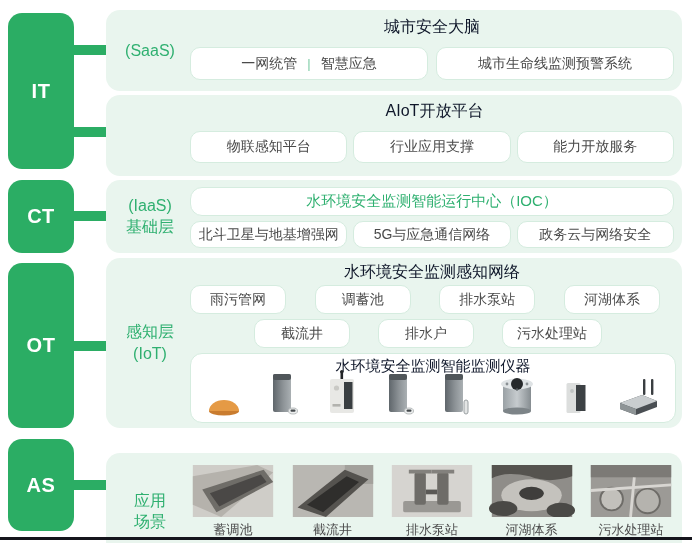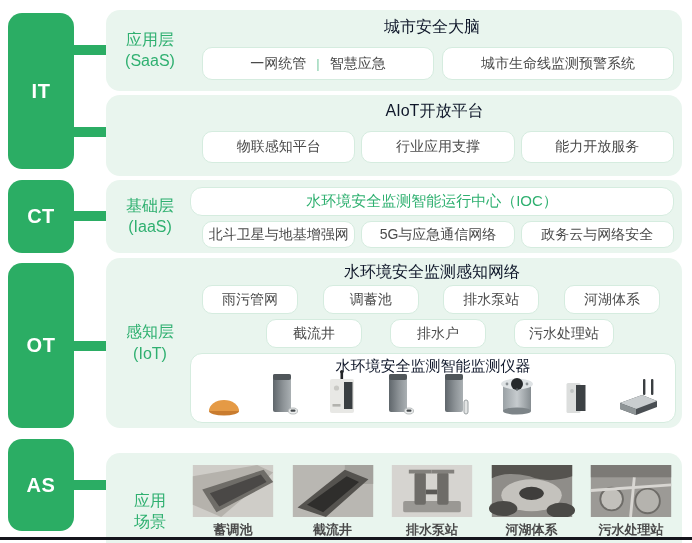--- a/index.html
+++ b/index.html
@@ -12,38 +12,38 @@
             color:#ffffff; font-weight:bold; font-size:20px; letter-spacing:.5px;
             display:flex; align-items:center; justify-content:center; }
   .connector { position:absolute; left:70px; width:38px; height:10px; background:#2bad64; }
 
   
   .panel { position:absolute; left:106px; width:576px; background:#e9f5ee; border-radius:14px; }
   .layer-label { position:absolute; left:6px; width:76px; top:50%; transform:translateY(-50%);
                  text-align:center; color:#2fb070; font-size:16px; line-height:1.35; }
   .row-title { position:absolute; text-align:center; color:#0f172a; font-size:16px; }
 
-  .btn-row { position:absolute; display:flex;margin-left:12px; }
+  .btn-row { position:absolute; display:flex; }
   .btn { background:#ffffff; border:1px solid #d5ecdf; border-radius:10px; color:#4a4a4a;
          font-size:14px; display:flex; align-items:center; justify-content:center;
          white-space:nowrap; }
   .btn.grow { flex:1; }
   .chip-divider { color:#7fcda6; margin:0 10px; font-size:13px; }
 
   .title-box { position:absolute; background:#ffffff; border:1px solid #d5ecdf; border-radius:12px;
                color:#2fb070; font-size:15px; display:flex; align-items:center; justify-content:center; }
 
   .inner-box { position:absolute; background:#ffffff; border:1px solid #d5ecdf; border-radius:12px;padding-left:43px; }
   .devices { position:absolute; left:16px; right:16px; bottom:6px; height:48px;
              display:flex; align-items:flex-end; justify-content:space-between; }
 
   .figures { position:absolute; left:84px; right:8px; top:12px; display:flex; justify-content:space-between; }
   .figure { width:86px; text-align:center; }
   .figure svg { display:block; width:86px; height:52px; border-radius:2px; }
-  .figure .caption { margin-top:4px; font-size:13px; color:#4a4a4a;font-weight:bold; }
+  .figure .caption { margin-top:4px; font-size:13px; color:#4a4a4a; }
 
   .bottom-line { position:absolute; left:0; top:537px; width:692px; height:3px; background:#15151c; }
 </style>
 </head>
 <body>
 
 <div class="canvas">
 
   <svg width="0" height="0" style="position:absolute" aria-hidden="true">
     <defs>
@@ -66,21 +66,20 @@
   <div class="pillar" style="top:439px;height:92px">AS</div>
 
   <div class="connector" style="top:45px"></div>
   <div class="connector" style="top:127px"></div>
   <div class="connector" style="top:211px"></div>
   <div class="connector" style="top:341px"></div>
   <div class="connector" style="top:480px"></div>
 
   <div class="panel" style="top:10px;height:81px">
     <div class="layer-label">
-      <div>应用层</div>
       <div>(SaaS)</div>
     </div>
     <div class="row-title" style="left:84px;right:8px;top:7px">城市安全大脑</div>
     <div class="btn-row" style="left:84px;right:8px;top:37px;height:33px;gap:8px">
       <div class="btn grow">
         <span>一网统管</span>
         <span class="chip-divider">|</span>
         <span>智慧应急</span>
       </div>
       <div class="btn grow">城市生命线监测预警系统</div>
@@ -91,22 +90,22 @@
     <div class="row-title" style="left:89px;right:8px;top:6px">AIoT开放平台</div>
     <div class="btn-row" style="left:84px;right:8px;top:36px;height:32px;gap:6px">
       <div class="btn grow">物联感知平台</div>
       <div class="btn grow">行业应用支撑</div>
       <div class="btn grow">能力开放服务</div>
     </div>
   </div>
 
   <div class="panel" style="top:180px;height:73px">
     <div class="layer-label">
+      <div>(IaaS)</div>
       <div>基础层</div>
-      <div>(IaaS)</div>
     </div>
     <div class="title-box" style="left:84px;right:8px;top:7px;height:29px">水环境安全监测智能运行中心（IOC）</div>
     <div class="btn-row" style="left:84px;right:8px;top:41px;height:27px;gap:6px">
       <div class="btn grow">北斗卫星与地基增强网</div>
       <div class="btn grow">5G与应急通信网络</div>
       <div class="btn grow">政务云与网络安全</div>
     </div>
   </div>
 
   <div class="panel" style="top:258px;height:170px">

